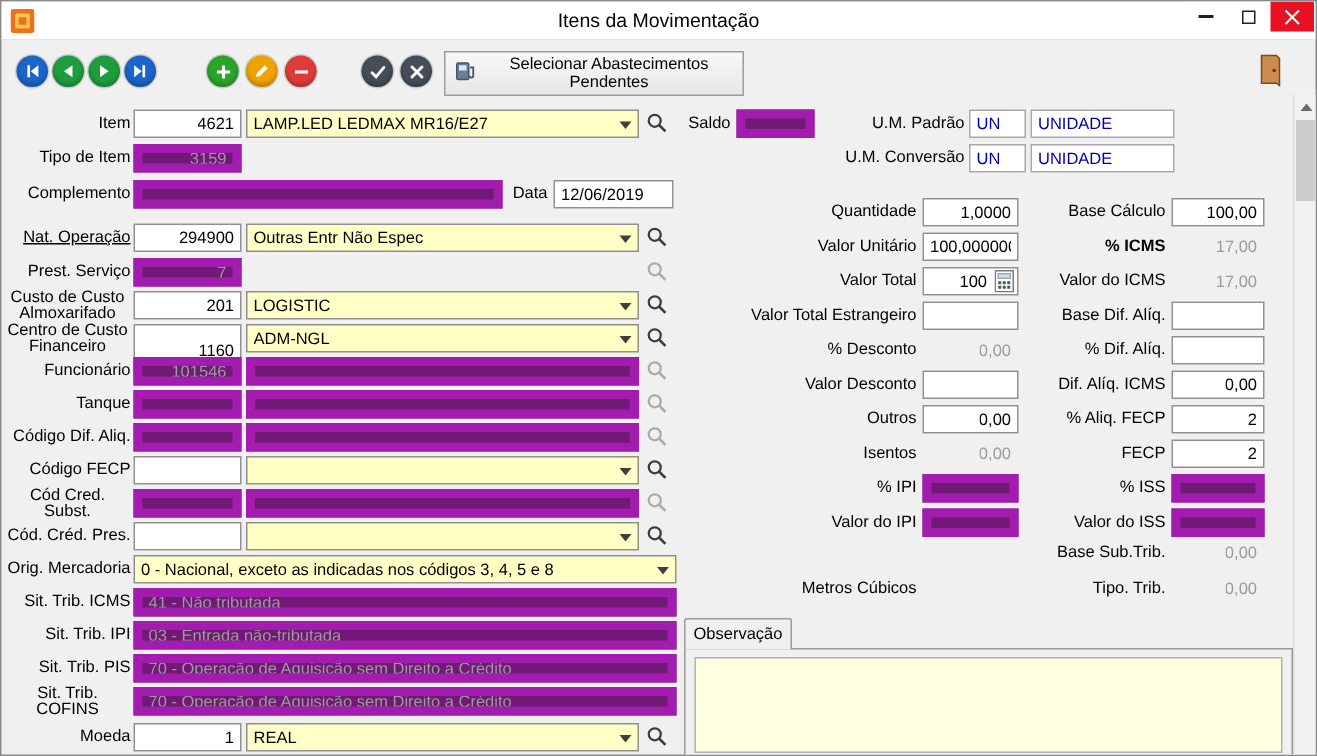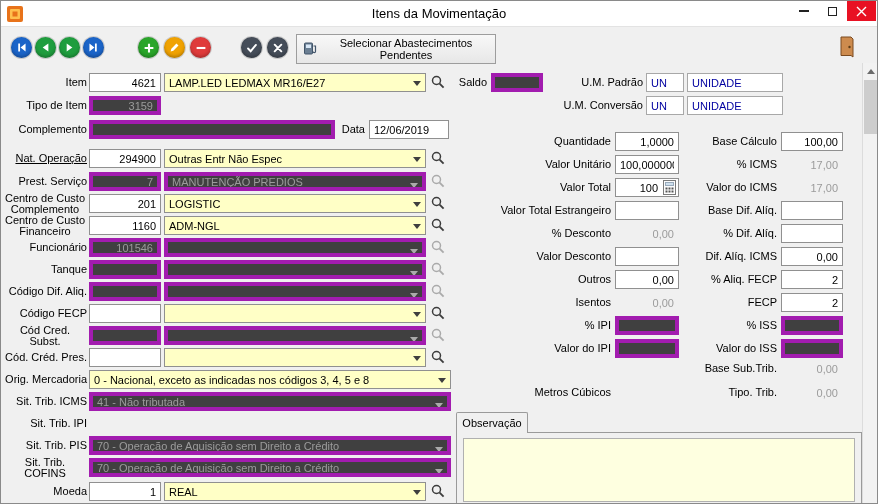--- a/index.html
+++ b/index.html
@@ -26,21 +26,21 @@
   
   #form-area{position:absolute;inset:0}
   .lbl{position:absolute;font-size:11px;color:#000;display:flex;align-items:center;justify-content:flex-end;text-align:center;line-height:11px}
   .fld{position:absolute;height:19px;font-size:11px;display:flex;align-items:center;padding:0 4px;white-space:nowrap;overflow:hidden}
   .fld span{overflow:hidden;text-overflow:clip}
   .fld.num{justify-content:flex-end}
   .fld.combo{padding-right:14px}
   .fld.has-calc{padding-right:20px}
   .st-enabled{background:#fff;border:1px solid #909090;color:#000}
   .st-required{background:#ffffc6;border:1px solid #909090;color:#000}
-  .st-disabled{background:#404040;border:4px solid #a21caf;color:#9b9b9b}
+  .st-disabled{background:#701a75;border:6px solid #a21caf;color:#9b9b9b}
   .st-flat{background:transparent;border:1px solid transparent;color:#9b9b9b}
   .f-um{position:absolute;height:19px;font-size:11px;display:flex;align-items:center;padding:0 4px;background:#fff;border:1px solid #a8a8a8;color:#0000a0;white-space:nowrap;overflow:hidden}
   .chev{position:absolute;right:4px;top:7px;width:0;height:0;border-left:4px solid transparent;border-right:4px solid transparent;border-top:5px solid #3f3f3f}
   .chev.dis{border-top-color:#ababab}
   .mag{position:absolute;width:18px;height:19px;background:transparent;border:none;padding:2px 0 0 2px;cursor:pointer}
   .calc-btn{position:absolute;right:1px;top:1px;width:16px;height:16px;border:none;background:transparent;padding:0;cursor:pointer}
 
   
   .tab{position:absolute;left:455px;top:411px;width:72px;height:21px;background:#f0f0f0;border:1px solid #9a9a9a;border-bottom:none;border-radius:2px 2px 0 0;z-index:2;display:flex;align-items:center;justify-content:center;font-size:11px;cursor:pointer}
   .tab-panel{position:absolute;left:455px;top:431px;width:406px;height:73px;border:1px solid #9a9a9a;background:#f0f0f0}
@@ -204,42 +204,38 @@
         <div class="chev"></div>
       </div>
       <button class="mag" style="left: 427px; top: 148px; width: 18px; height: 19px;"><svg width="14" height="14" viewBox="0 0 14 14">
           <circle cx="5.5" cy="5.5" r="4" fill="none" stroke="#3c3c3c" stroke-width="1.5"></circle>
           <line x1="8.6" y1="8.6" x2="12.6" y2="12.6" stroke="#3c3c3c" stroke-width="1.8"></line>
         </svg></button>
       <div class="lbl" style="left: 2px; top: 171px; width: 84px; height: 19px;">Prest. Serviço</div>
       <div class="fld st-disabled num" style="left: 88px; top: 171px; width: 72px; height: 19px;">
         <span>7</span>
       </div>
-      <div class="fld st-disabled combo" style="left: 163px; top: 171px; width: 262px; height: 19px;">
-        <span>MANUTENÇÃO PREDIOS</span>
-        <div class="chev dis"></div>
-      </div>
       <button class="mag" style="left: 427px; top: 171px; width: 18px; height: 19px;"><svg width="14" height="14" viewBox="0 0 14 14">
           <circle cx="5.5" cy="5.5" r="4" fill="none" stroke="#aaaaaa" stroke-width="1.5"></circle>
           <line x1="8.6" y1="8.6" x2="12.6" y2="12.6" stroke="#aaaaaa" stroke-width="1.8"></line>
         </svg></button>
-      <div class="lbl" style="left: 2px; top: 193px; width: 84px; height: 19px;">Centro de Custo Complemento</div>
+      <div class="lbl" style="left: 2px; top: 193px; width: 84px; height: 19px;">Custo de Custo Almoxarifado</div>
       <div class="fld st-enabled num" style="left: 88px; top: 193px; width: 72px; height: 19px;">
         <span>201</span>
       </div>
       <div class="fld st-required combo" style="left: 163px; top: 193px; width: 262px; height: 19px;">
         <span>LOGISTIC</span>
         <div class="chev"></div>
       </div>
       <button class="mag" style="left: 427px; top: 193px; width: 18px; height: 19px;"><svg width="14" height="14" viewBox="0 0 14 14">
           <circle cx="5.5" cy="5.5" r="4" fill="none" stroke="#3c3c3c" stroke-width="1.5"></circle>
           <line x1="8.6" y1="8.6" x2="12.6" y2="12.6" stroke="#3c3c3c" stroke-width="1.8"></line>
         </svg></button>
       <div class="lbl" style="left: 2px; top: 215px; width: 84px; height: 19px;">Centro de Custo Financeiro</div>
-      <div class="fld st-enabled num" style="left: 88px; top: 215px; width: 72px; height: 19px;">
+      <div class="fld st-enabled num" style="left: 88px; top: 215px; width: 72px; height: 35px;">
         <span>1160</span>
       </div>
       <div class="fld st-required combo" style="left: 163px; top: 215px; width: 262px; height: 19px;">
         <span>ADM-NGL</span>
         <div class="chev"></div>
       </div>
       <button class="mag" style="left: 427px; top: 215px; width: 18px; height: 19px;"><svg width="14" height="14" viewBox="0 0 14 14">
           <circle cx="5.5" cy="5.5" r="4" fill="none" stroke="#3c3c3c" stroke-width="1.5"></circle>
           <line x1="8.6" y1="8.6" x2="12.6" y2="12.6" stroke="#3c3c3c" stroke-width="1.8"></line>
         </svg></button>
@@ -331,20 +327,24 @@
       <div class="fld st-required combo" style="left: 88px; top: 369px; width: 362px; height: 19px;">
         <span>0 - Nacional, exceto as indicadas nos códigos 3, 4, 5 e 8</span>
         <div class="chev"></div>
       </div>
       <div class="lbl" style="left: 2px; top: 391px; width: 84px; height: 19px;">Sit. Trib. ICMS</div>
       <div class="fld st-disabled combo" style="left: 88px; top: 391px; width: 362px; height: 19px;">
         <span>41 - Não tributada</span>
         <div class="chev dis"></div>
       </div>
       <div class="lbl" style="left: 2px; top: 413px; width: 84px; height: 19px;">Sit. Trib. IPI</div>
+      <div class="fld st-disabled combo" style="left: 88px; top: 413px; width: 362px; height: 19px;">
+        <span>03 - Entrada não-tributada</span>
+        <div class="chev dis"></div>
+      </div>
       <div class="lbl" style="left: 2px; top: 435px; width: 84px; height: 19px;">Sit. Trib. PIS</div>
       <div class="fld st-disabled combo" style="left: 88px; top: 435px; width: 362px; height: 19px;">
         <span>70 - Operação de Aquisição sem Direito a Crédito</span>
         <div class="chev dis"></div>
       </div>
       <div class="lbl" style="left: 2px; top: 457px; width: 84px; height: 19px;">Sit. Trib. COFINS</div>
       <div class="fld st-disabled combo" style="left: 88px; top: 457px; width: 362px; height: 19px;">
         <span>70 - Operação de Aquisição sem Direito a Crédito</span>
         <div class="chev dis"></div>
       </div>
@@ -398,21 +398,21 @@
       </div>
       <div class="lbl" style="left: 462px; top: 338px; width: 148px; height: 19px;">Valor do IPI</div>
       <div class="fld st-disabled num" style="left: 614px; top: 338px; width: 64px; height: 19px;">
         <span></span>
       </div>
       <div class="lbl" style="left: 462px; top: 382px; width: 148px; height: 19px;">Metros Cúbicos</div>
       <div class="lbl" style="left: 638px; top: 131px; width: 138px; height: 19px;">Base Cálculo</div>
       <div class="fld st-enabled num" style="left: 780px; top: 131px; width: 62px; height: 19px;">
         <span>100,00</span>
       </div>
-      <div class="lbl" style="left: 638px; top: 154px; width: 138px; height: 19px;">% ICMS</div>
+      <div class="lbl" style="left: 638px; top: 154px; width: 138px; height: 19px; font-weight: bold;">% ICMS</div>
       <div class="fld st-flat num" style="left: 780px; top: 154px; width: 62px; height: 19px;">
         <span>17,00</span>
       </div>
       <div class="lbl" style="left: 638px; top: 177px; width: 138px; height: 19px;">Valor do ICMS</div>
       <div class="fld st-flat num" style="left: 780px; top: 177px; width: 62px; height: 19px;">
         <span>17,00</span>
       </div>
       <div class="lbl" style="left: 638px; top: 200px; width: 138px; height: 19px;">Base Dif. Alíq.</div>
       <div class="fld st-enabled num" style="left: 780px; top: 200px; width: 62px; height: 19px;">
         <span></span>

